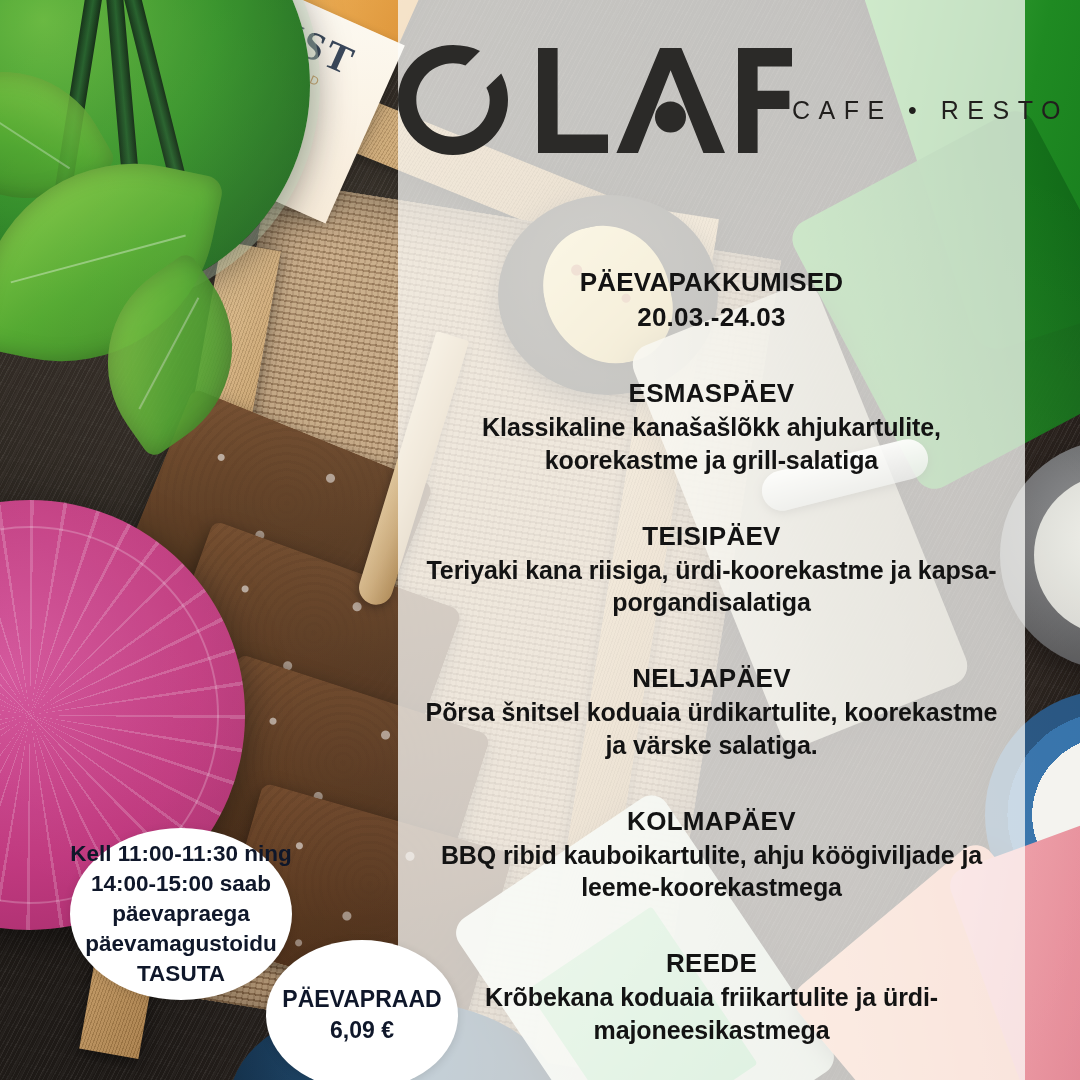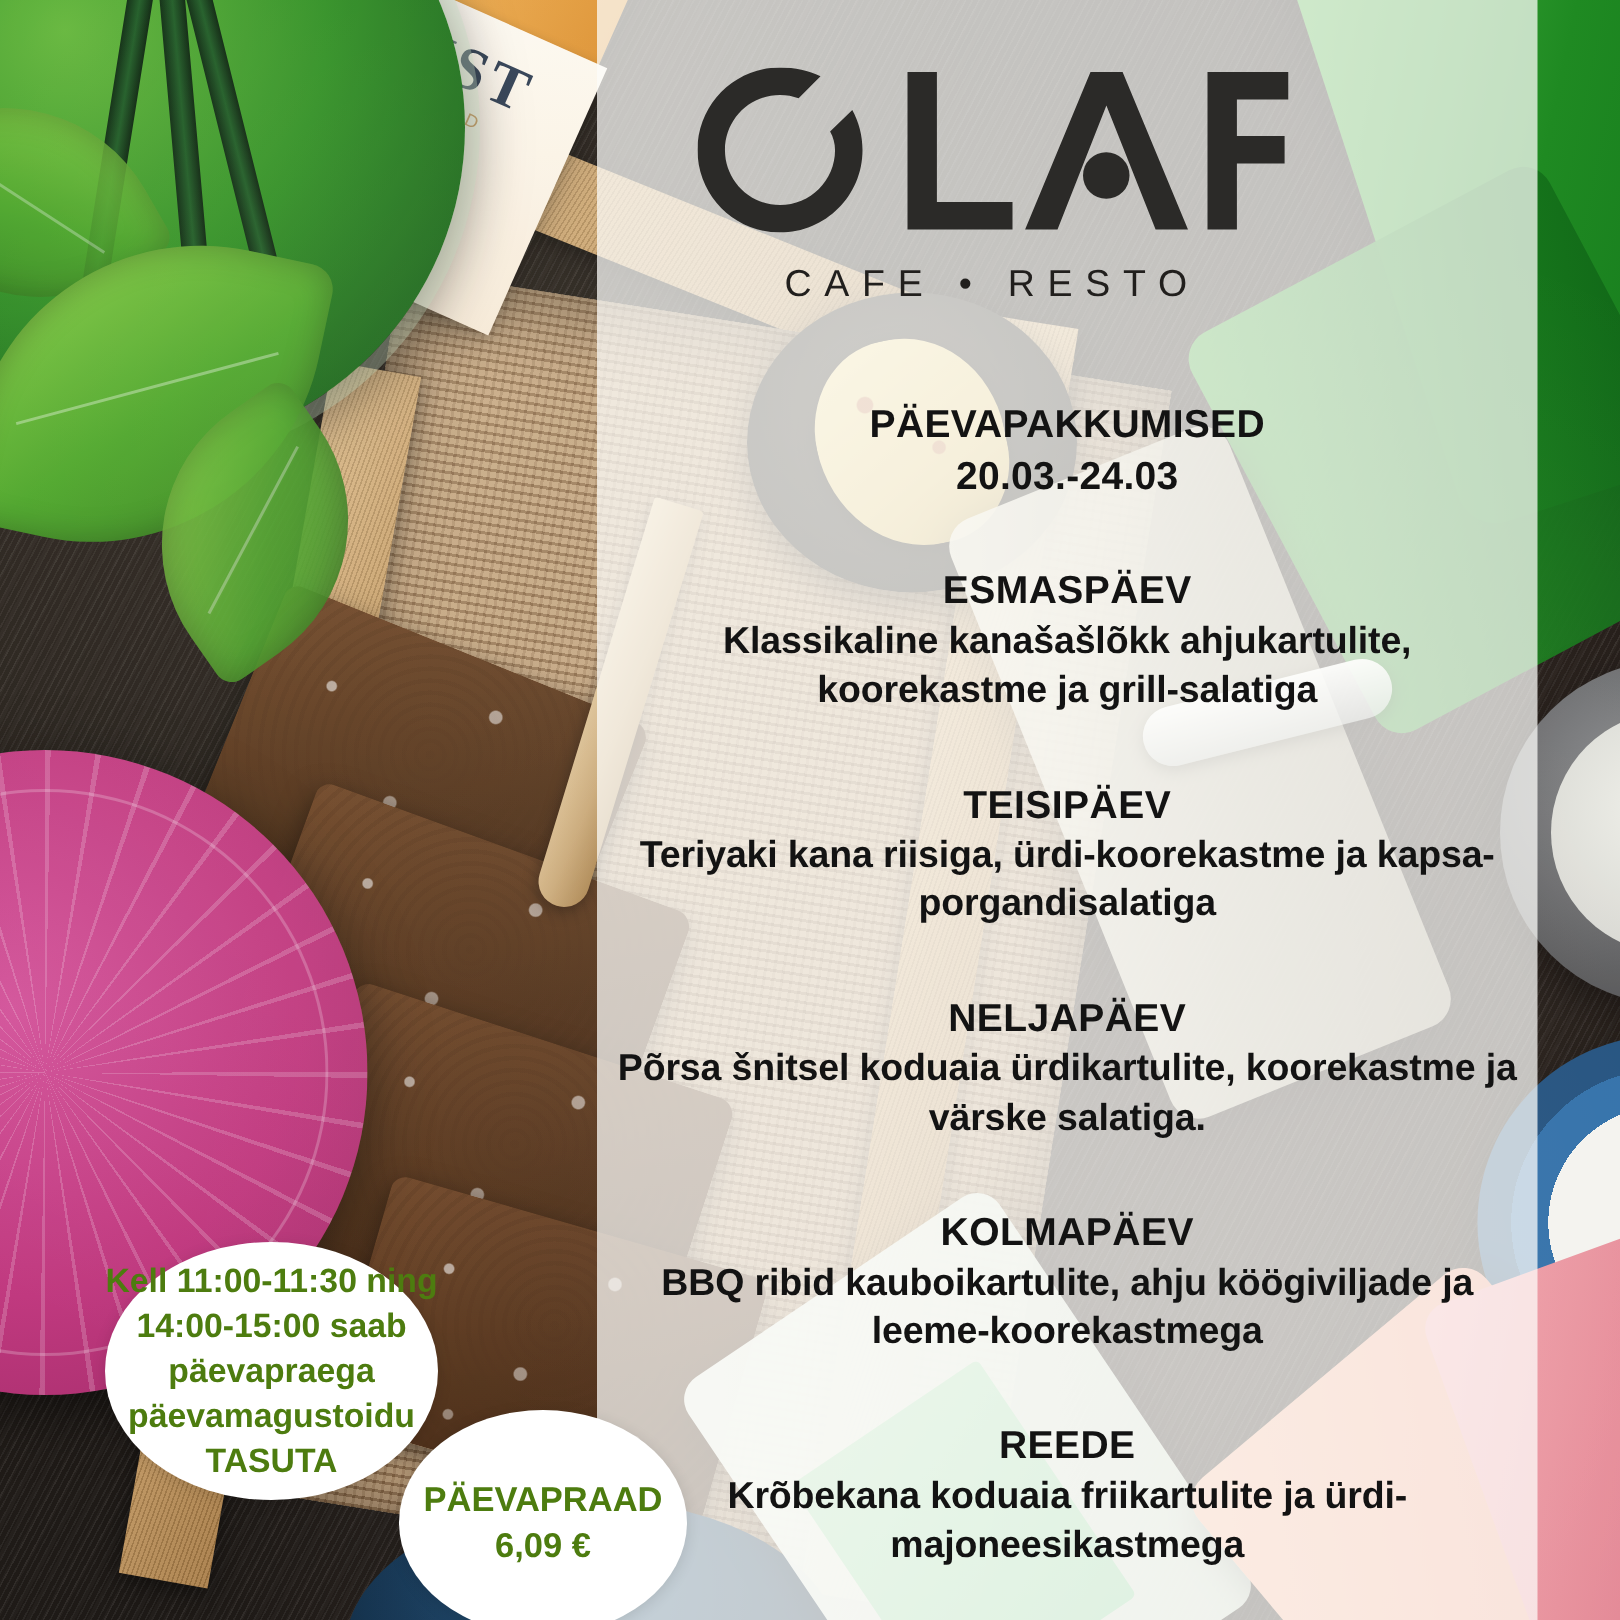--- a/index.html
+++ b/index.html
@@ -250,47 +250,47 @@
 
   
   .panel{
     position:absolute;left:398px;top:0;width:627px;height:1080px;
     background:rgba(252,252,250,.74);
   }
 
   
   .logo-wrap{
     position:absolute;left:398px;top:45px;width:527px;
-    display:flex;flex-direction:column;align-items:center;
+    display:flex;flex-direction:row;align-items:center;
   }
   .logo-row{display:flex;align-items:flex-start;}
   .logo-svg{display:block;}
   .logo-tag{
     margin-top:20px;font-size:25px;letter-spacing:8.5px;color:#211f1d;
     font-weight:400;white-space:nowrap;
   }
 
   
   .menu{
     position:absolute;left:398px;top:265px;width:627px;
     text-align:center;color:#131313;
   }
   .menu .hdr{font-size:26px;font-weight:700;line-height:1.33;letter-spacing:.2px;}
   .day{margin-top:44px;}
   .day .dayname{font-size:26px;font-weight:700;letter-spacing:.3px;}
   .day .dish{
     font-size:25px;font-weight:700;line-height:1.31;
-    padding:0 10px;margin-top:2px;letter-spacing:-.1px;
+    padding:0 24px;margin-top:2px;letter-spacing:-.1px;
   }
 
   
   .badge{
     position:absolute;background:#ffffff;border-radius:50%;
     display:flex;align-items:center;justify-content:center;
-    text-align:center;color:#4d7c0f;font-weight:700;
+    text-align:center;color:#0f172a;font-weight:700;
     box-shadow:0 2px 10px rgba(0,0,0,.12);
   }
   .badge-hours{left:70px;top:828px;width:222px;height:172px;}
   .badge-hours .txt{font-size:22.5px;line-height:1.33;}
   .badge-price{left:266px;top:940px;width:192px;height:150px;}
   .badge-price .txt{font-size:23px;line-height:1.35;}
 </style>
 </head>
 <body>
 

